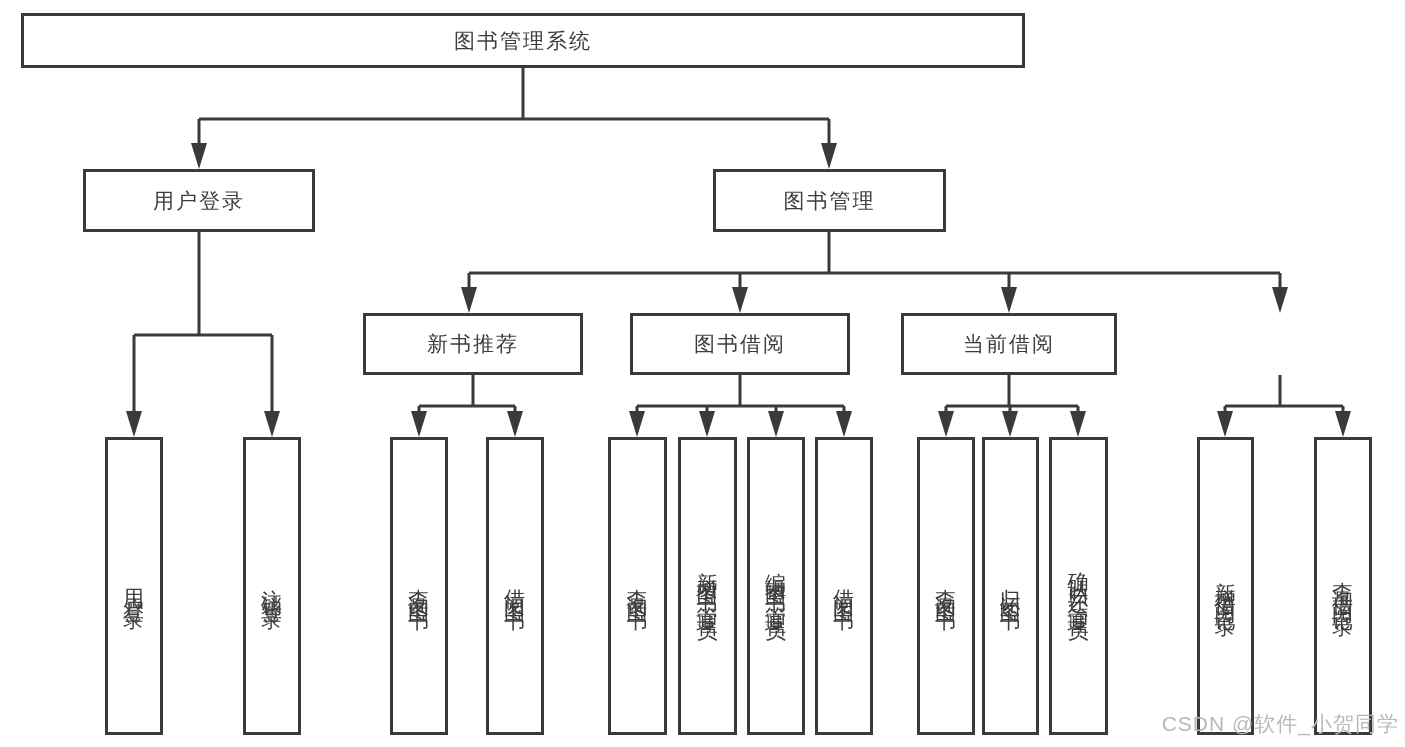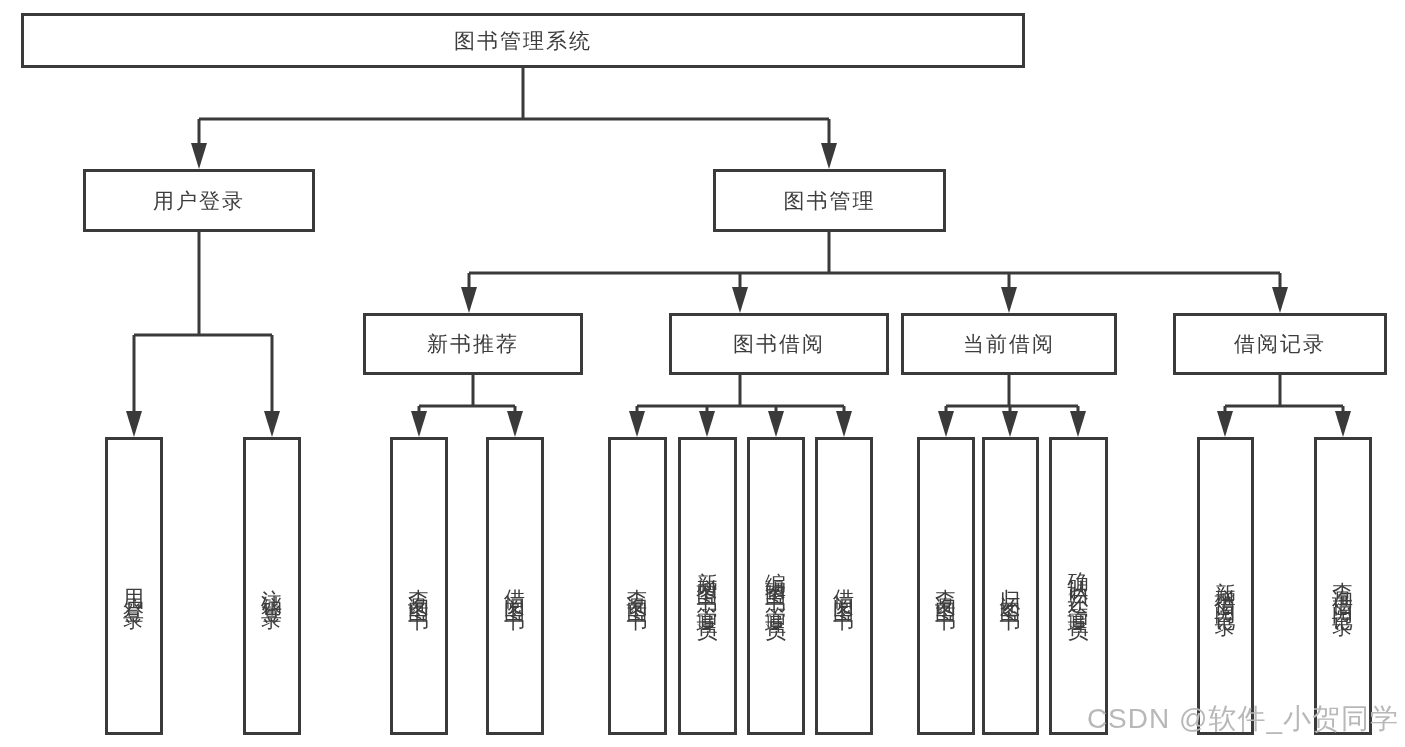--- a/index.html
+++ b/index.html
@@ -45,21 +45,21 @@
     text-orientation:mixed;
     font-size:21px;
     letter-spacing:7px;
     line-height:1;
     white-space:nowrap;
   }
   .watermark{
     position:absolute;
     right:6px;
     bottom:4px;
-    font-size:28px;
+    font-size:21px;
     color:var(--watermark);
     letter-spacing:1px;
     white-space:nowrap;
   }
   svg path{stroke:var(--line);stroke-width:3;fill:none;}
   svg polygon{fill:var(--line);stroke:none;}
 </style>
 </head>
 <body>
 
@@ -122,28 +122,25 @@
   <div class="node hnode" style="left:83px;top:169px;width:232px;height:63px;">
     <span>用户登录</span>
   </div>
   <div class="node hnode" style="left:363px;top:313px;width:220px;height:62px;">
     <span>新书推荐</span>
   </div>
 
   <div class="node hnode" style="left:713px;top:169px;width:233px;height:63px;">
     <span>图书管理</span>
   </div>
-  <div class="node hnode" style="left:630px;top:313px;width:220px;height:62px;margin-left:39px;">
+  <div class="node hnode" style="left:630px;top:313px;width:220px;height:62px;">
     <span>图书借阅</span>
   </div>
   <div class="node hnode" style="left:901px;top:313px;width:216px;height:62px;align-items:center;">
     <span>当前借阅</span>
-  </div>
-  <div class="node hnode" style="left:1173px;top:313px;width:214px;height:62px;">
-    <span>借阅记录</span>
   </div>
 
   <div class="node vnode" style="left:105px;top:437px;width:58px;height:298px;">
     <span>用户登录</span>
   </div>
   <div class="node vnode" style="left:243px;top:437px;width:58px;height:298px;">
     <span>注销登录</span>
   </div>
 
   <div class="node vnode" style="left:390px;top:437px;width:58px;height:298px;">

